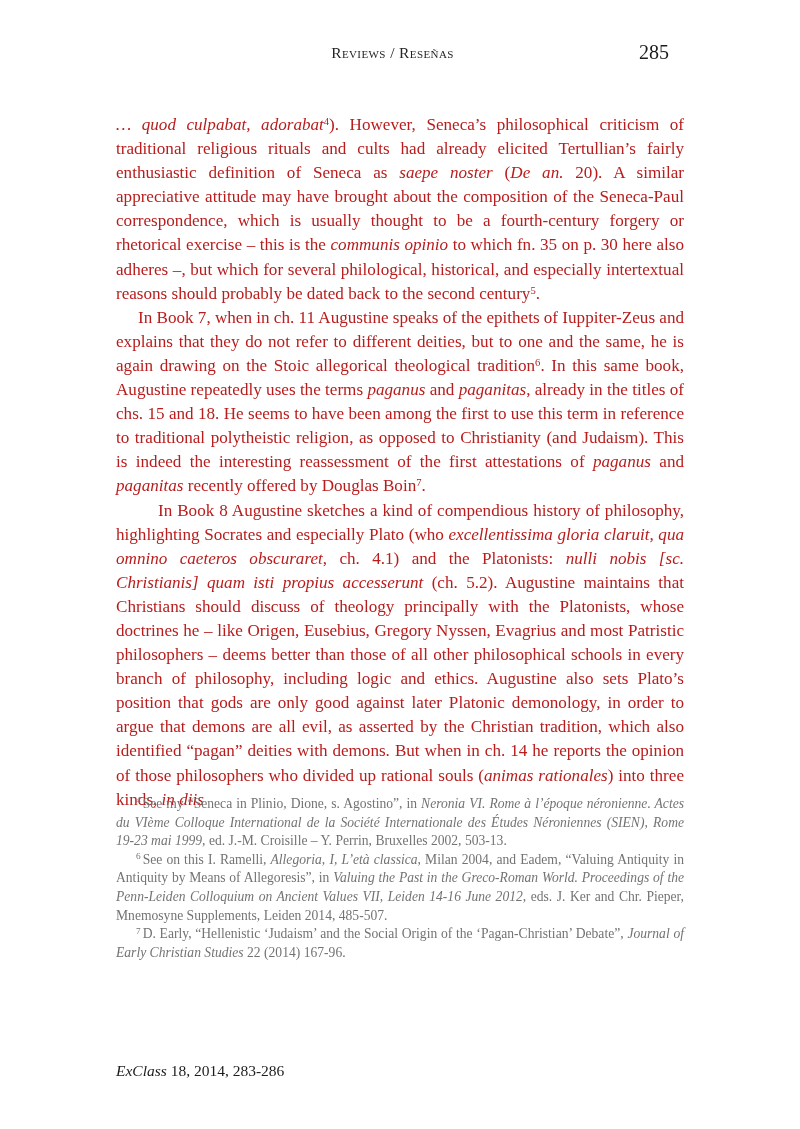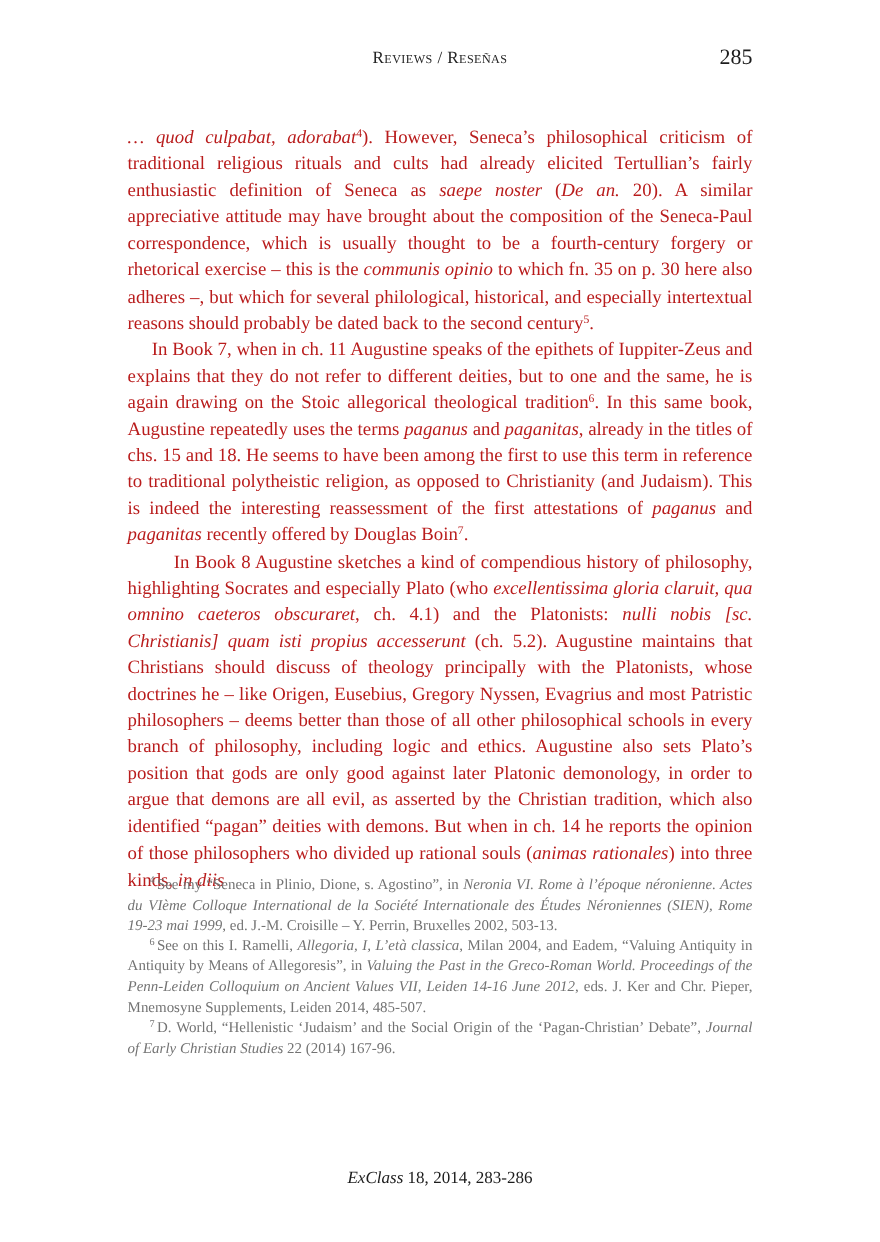--- a/index.html
+++ b/index.html
@@ -15,21 +15,21 @@
     margin: 0 auto;
     font-family: "Liberation Serif", "DejaVu Serif", serif;
     color: #1a1a1a;
     overflow: hidden;
   }
 
   
   .runhead {
     position: absolute;
     left: 116px;
-    right: 116px;
+    right: 131px;
     top: 44px;
     height: 22px;
   }
   .runhead-title {
     position: absolute;
     left: 0;
     right: 0;
     text-align: center;
     font-size: 15.5px;
     font-variant: small-caps;
@@ -95,21 +95,21 @@
     line-height: 0;
     margin-right: 2px;
   }
 
   
   .footer {
     position: absolute;
     left: 116px;
     right: 116px;
     top: 1062px;
-    text-align: center;
+    text-align: left;
     font-size: 15.5px;
     color: #1c1c1c;
     white-space: nowrap;
   }
   .footer i { font-style: italic; }
 </style>
 </head>
 <body>
 
 <div class="page">
@@ -121,20 +121,20 @@
 
   <div class="body-block">
       <p class="para "><i>… quod culpabat, adorabat</i><sup>4</sup><span>). However, Seneca’s philosophical criticism of traditional religious rituals and cults had already elicited Tertullian’s fairly enthusiastic definition of Seneca as </span><i>saepe noster</i><span> (</span><i>De an.</i><span> 20). A similar appreciative attitude may have brought about the composition of the Seneca-Paul correspondence, which is usually thought to be a fourth-century forgery or rhetorical exercise – this is the </span><i>communis opinio</i><span> to which fn. 35 on p. 30 here also adheres –, but which for several philological, historical, and especially intertextual reasons should probably be dated back to the second century</span><sup>5</sup><span>.</span></p>
       <p class="para indent-sm"><span>In Book 7, when in ch. 11 Augustine speaks of the epithets of Iuppiter-Zeus and explains that they do not refer to different deities, but to one and the same, he is again drawing on the Stoic allegorical theological tradition</span><sup>6</sup><span>. In this same book, Augustine repeatedly uses the terms </span><i>paganus</i><span> and </span><i>paganitas</i><span>, already in the titles of chs. 15 and 18. He seems to have been among the first to use this term in reference to traditional polytheistic religion, as opposed to Christianity (and Judaism). This is indeed the interesting reassessment of the first attestations of </span><i>paganus</i><span> and </span><i>paganitas</i><span> recently offered by Douglas Boin</span><sup>7</sup><span>.</span></p>
       <p class="para indent-lg"><span>In Book 8 Augustine sketches a kind of compendious history of philosophy, highlighting Socrates and especially Plato (who </span><i>excellentissima gloria claruit, qua omnino caeteros obscuraret</i><span>, ch. 4.1) and the Platonists: </span><i>nulli nobis [sc. Christianis] quam isti propius accesserunt</i><span> (ch. 5.2). Augustine maintains that Christians should discuss of theology principally with the Platonists, whose doctrines he – like Origen, Eusebius, Gregory Nyssen, Evagrius and most Patristic philosophers – deems better than those of all other philosophical schools in every branch of philosophy, including logic and ethics. Augustine also sets Plato’s position that gods are only good against later Platonic demonology, in order to argue that demons are all evil, as asserted by the Christian tradition, which also identified “pagan” deities with demons. But when in ch. 14 he reports the opinion of those philosophers who divided up rational souls (</span><i>animas rationales</i><span>) into three kinds, </span><i>in diis</i></p>
     </div>
 
   <div class="notes-block">
       <p class="note"><sup>4</sup><span>See my “Seneca in Plinio, Dione, s. Agostino”, in </span><i>Neronia VI. Rome à l’époque néronienne. Actes du VIème Colloque International de la Société Internationale des Études Néroniennes (SIEN), Rome 19-23 mai 1999</i><span>, ed. J.-M. Croisille – Y. Perrin, Bruxelles 2002, 503-13.</span></p>
       <p class="note"><sup>6</sup><span>See on this I. Ramelli, </span><i>Allegoria, I, L’età classica</i><span>, Milan 2004, and Eadem, “Valuing Antiquity in Antiquity by Means of Allegoresis”, in </span><i>Valuing the Past in the Greco-Roman World. Proceedings of the Penn-Leiden Colloquium on Ancient Values VII, Leiden 14-16 June 2012</i><span>, eds. J. Ker and Chr. Pieper, Mnemosyne Supplements, Leiden 2014, 485-507.</span></p>
-      <p class="note"><sup>7</sup><span>D. World, “Hellenistic ‘Judaism’ and the Social Origin of the ‘Pagan-Christian’ Debate”, </span><i>Journal of Early Christian Studies</i><span> 22 (2014) 167-96.</span></p>
+      <p class="note"><sup>7</sup><span>D. Early, “Hellenistic ‘Judaism’ and the Social Origin of the ‘Pagan-Christian’ Debate”, </span><i>Journal of Early Christian Studies</i><span> 22 (2014) 167-96.</span></p>
     </div>
 
   <div class="footer">
     <i>ExClass</i><span> 18, 2014, 283-286</span>
   </div>
 
 </div>
 
 </body></html>

